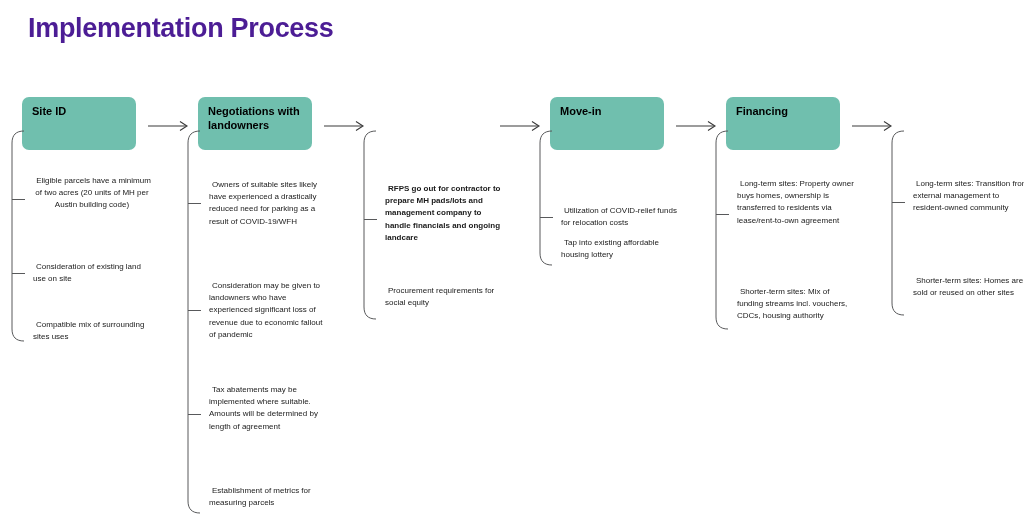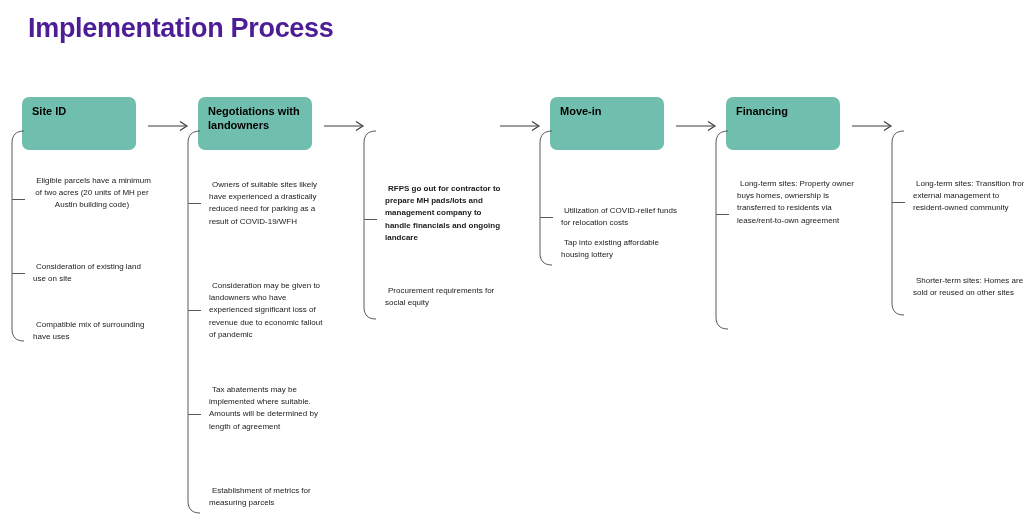--- a/index.html
+++ b/index.html
@@ -117,21 +117,21 @@
     </div>
     <div class="item" style="top:175px;text-align:center;">
       <div class="tick" style="top:24px;"></div>
       <div class="item-text">Eligible parcels have a minimum of two acres (20 units of MH per Austin building code)</div>
     </div>
     <div class="item" style="top:261px;">
       <div class="tick" style="top:12px;"></div>
       <div class="item-text">Consideration of existing land use on site</div>
     </div>
     <div class="item" style="top:319px;">
-      <div class="item-text">Compatible mix of surrounding have uses</div>
+      <div class="item-text">Compatible mix of surrounding sites uses</div>
     </div>
   </div>
 
   <div class="arrow" style="left:148px;">
     <svg width="44" height="12" viewBox="0 0 44 12">
       <line x1="0" y1="6" x2="38" y2="6" stroke="#3a3a3a" stroke-width="1.1"></line>
       <polyline points="32,1.5 39,6 32,10.5" fill="none" stroke="#3a3a3a" stroke-width="1.1"></polyline>
     </svg>
   </div>
 
@@ -221,20 +221,23 @@
     </div>
     <div class="brace" style="top:130px;">
       <svg width="14" height="200" viewBox="0 0 14 200" fill="none">
         <path d="M13 1 C5 1 1 5 1 13 L1 187 C1 195 5 199 13 199" stroke="#58595b" stroke-width="1" fill="none"></path>
       </svg>
     </div>
     <div class="item" style="top:178px;">
       <div class="tick" style="top:36px;"></div>
       <div class="item-text">Long-term sites: Property owner buys homes, ownership is transferred to residents via lease/rent-to-own agreement</div>
     </div>
+    <div class="item" style="top:286px;">
+      <div class="item-text">Shorter-term sites: Mix of funding streams incl. vouchers, CDCs, housing authority</div>
+    </div>
   </div>
 
   <div class="arrow" style="left:852px;">
     <svg width="44" height="12" viewBox="0 0 44 12">
       <line x1="0" y1="6" x2="38" y2="6" stroke="#3a3a3a" stroke-width="1.1"></line>
       <polyline points="32,1.5 39,6 32,10.5" fill="none" stroke="#3a3a3a" stroke-width="1.1"></polyline>
     </svg>
   </div>
 
   <div class="stage" id="stage-5" style="left:880px;">

